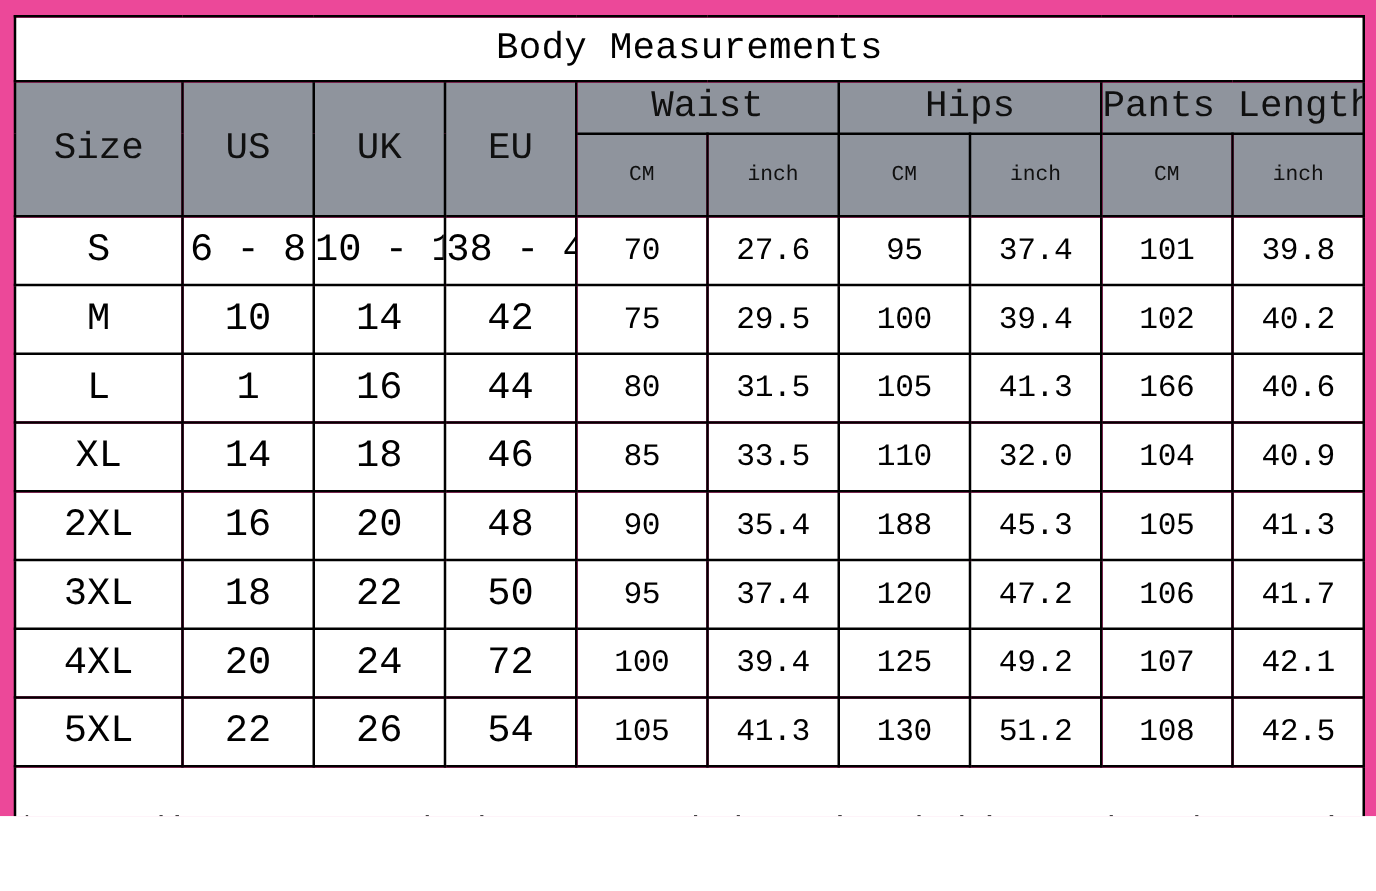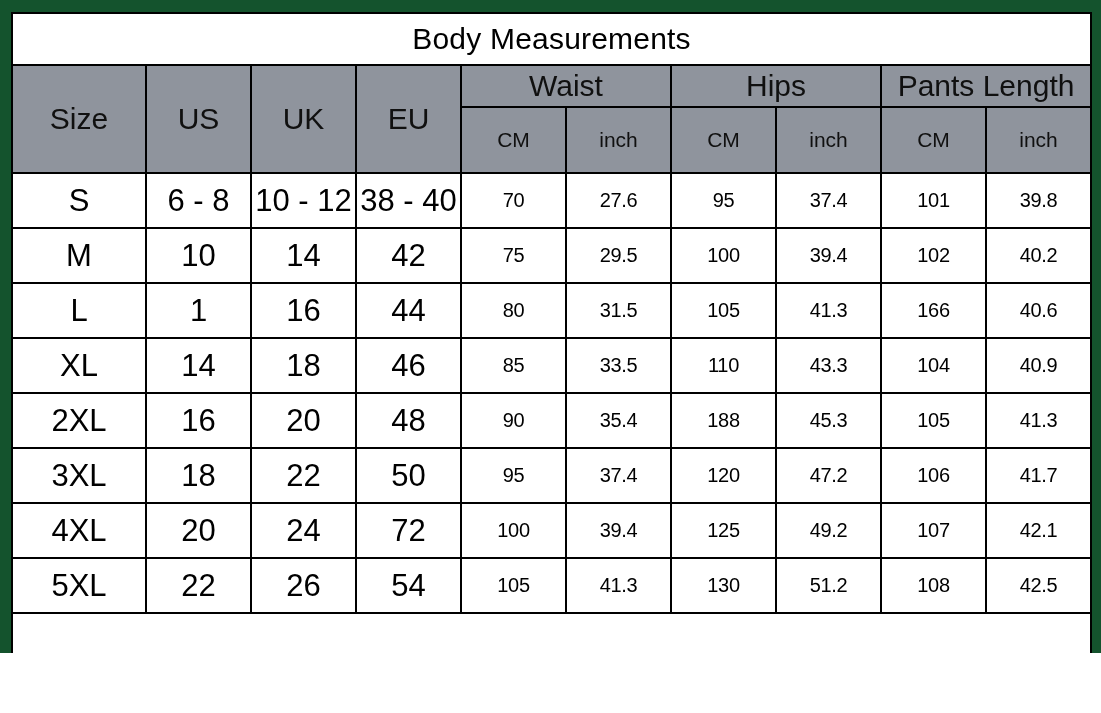--- a/index.html
+++ b/index.html
@@ -5,22 +5,23 @@
   html, body {
     margin: 0;
     padding: 0;
     background: #ffffff;
     font-family: "Liberation Sans", "DejaVu Sans", sans-serif;
   }
   .canvas {
     position: relative;
     width: 1101px;
     height: 653px;
-    background: #14532d;
+    background: #ec4899;
     overflow: hidden;
+    font-family: Liberation Mono, monospace;
   }
   table.size-chart {
     position: absolute;
     left: 11px;
     top: 12px;
     width: 1079px;
     border-collapse: collapse;
     table-layout: fixed;
     border: 2px solid var(--border, #000);
     color: #000;
@@ -42,25 +43,25 @@
     background: #ffffff;
     letter-spacing: 0.2px;
   }
   
   th.hdr {
     background: var(--header-bg, #8f949d);
   }
   th.hdr-size { font-size: 30px; color: var(--size-label-color, #3d4046); }
   th.hdr-big  { font-size: 33px; color: #0b0b0b; }
   tr.group-row th { height: 40px; font-size: 30px; color: #101010; }
-  tr.sub-row th   { height: 64px; font-size: 21px; color: #101010; }
+  tr.sub-row th   { height: 64px; font-size: 17px; color: #101010; }
   
   tbody tr.data-row td { height: 53px; background: #ffffff; }
   tbody td.big   { font-size: 31px; }
-  tbody td.small { font-size: 20px; letter-spacing: -0.3px; }
+  tbody td.small { font-size: 25px; letter-spacing: -0.3px; }
   tbody td.alt   { background: var(--alt-bg, #e2e2e4); text-align: center; }
   
   td.footnote-cell {
     height: 104px;
     text-align: left;
     vertical-align: middle;
     white-space: normal;
     font-size: 28.5px;
     line-height: 50px;
     padding: 0 2px 0 3px;
@@ -144,21 +145,21 @@
           <td class="small alt">40.6</td>
         </tr>
         <tr class="data-row">
           <td class="big alt">XL</td>
           <td class="big alt">14</td>
           <td class="big alt">18</td>
           <td class="big alt">46</td>
           <td class="small">85</td>
           <td class="small alt">33.5</td>
           <td class="small">110</td>
-          <td class="small alt">43.3</td>
+          <td class="small alt">32.0</td>
           <td class="small">104</td>
           <td class="small alt">40.9</td>
         </tr>
         <tr class="data-row">
           <td class="big">2XL</td>
           <td class="big">16</td>
           <td class="big">20</td>
           <td class="big">48</td>
           <td class="small">90</td>
           <td class="small alt">35.4</td>

